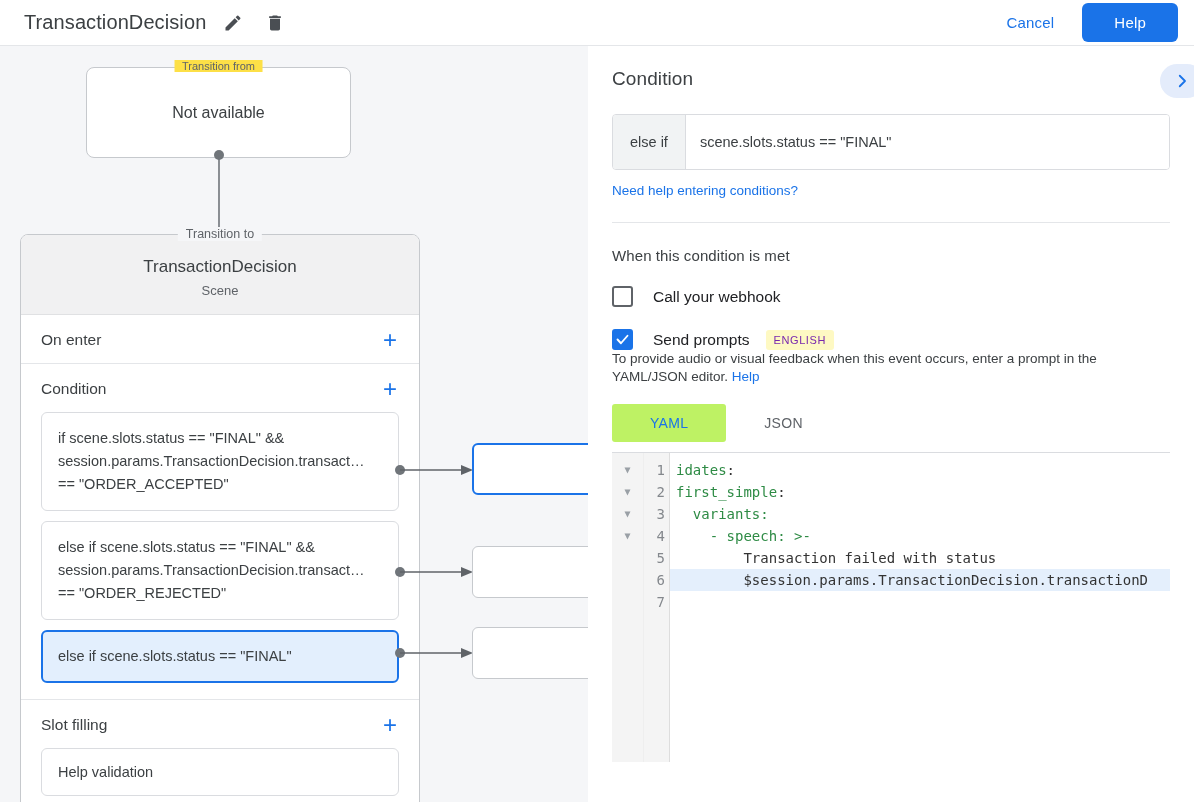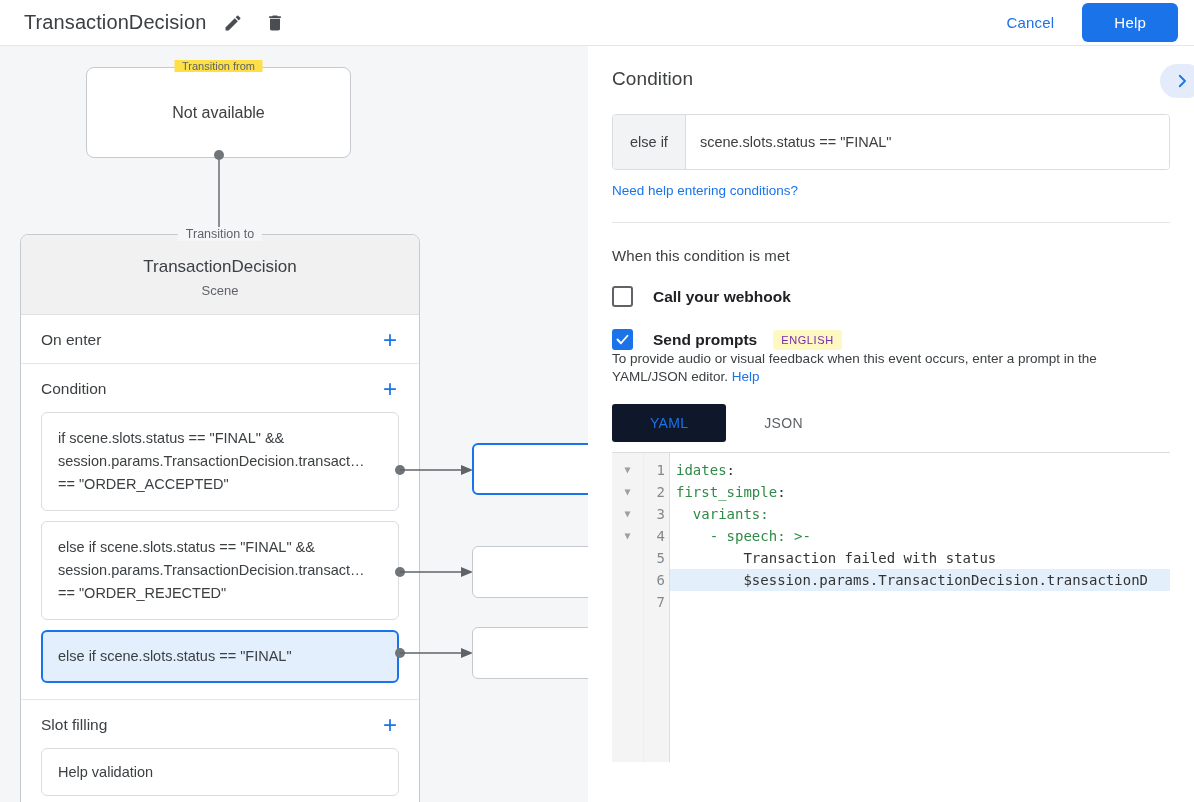--- a/index.html
+++ b/index.html
@@ -175,38 +175,38 @@
   .chk-row { display: flex; align-items: center; margin-top: 22px; }
   .chk {
     width: 21px; height: 21px; border: 2px solid #5f6368;
     border-radius: 3px; background: #ffffff; cursor: pointer;
     flex: none;
   }
   .chk.on {
     background: #1a73e8; border-color: #1a73e8;
     display: flex; align-items: center; justify-content: center;
   }
-  .chk-label { font-size: 15.5px; color: #202124; margin-left: 20px; font-weight: bold; }
+  .chk-label { font-size: 15.5px; color: #202124; margin-left: 20px; }
   .badge {
     margin-left: 16px; background: #fef9c3; color: #7827ad;
     font-size: 11px; letter-spacing: .6px; padding: 4px 8px;
     border-radius: 3px;
   }
   #prompt-desc {
     font-size: 13.5px; line-height: 18px; color: #3c4043;
     max-width: 560px;
   }
 
   
   #tabs { display: flex; margin-top: 18px; }
   .tab {
     font-size: 14px; padding: 11px 38px; cursor: pointer;
     color: #5f6368; letter-spacing: .3px;
   }
-  .tab.active { color: #1a73e8; background: #0f172a; border-radius: 3px; }
+  .tab.active { color: #1a73e8; background: #bef264; border-radius: 3px; }
 
   
   #editor {
     margin-top: 10px; border-top: 1px solid #dadce0;
     height: 310px; display: flex; position: relative;
     font-family: "DejaVu Sans Mono", monospace; font-size: 14px;
   }
   #fold-col {
     width: 32px; background: #f4f4f4; border-right: 1px solid #eeeeee;
     padding-top: 6px;

